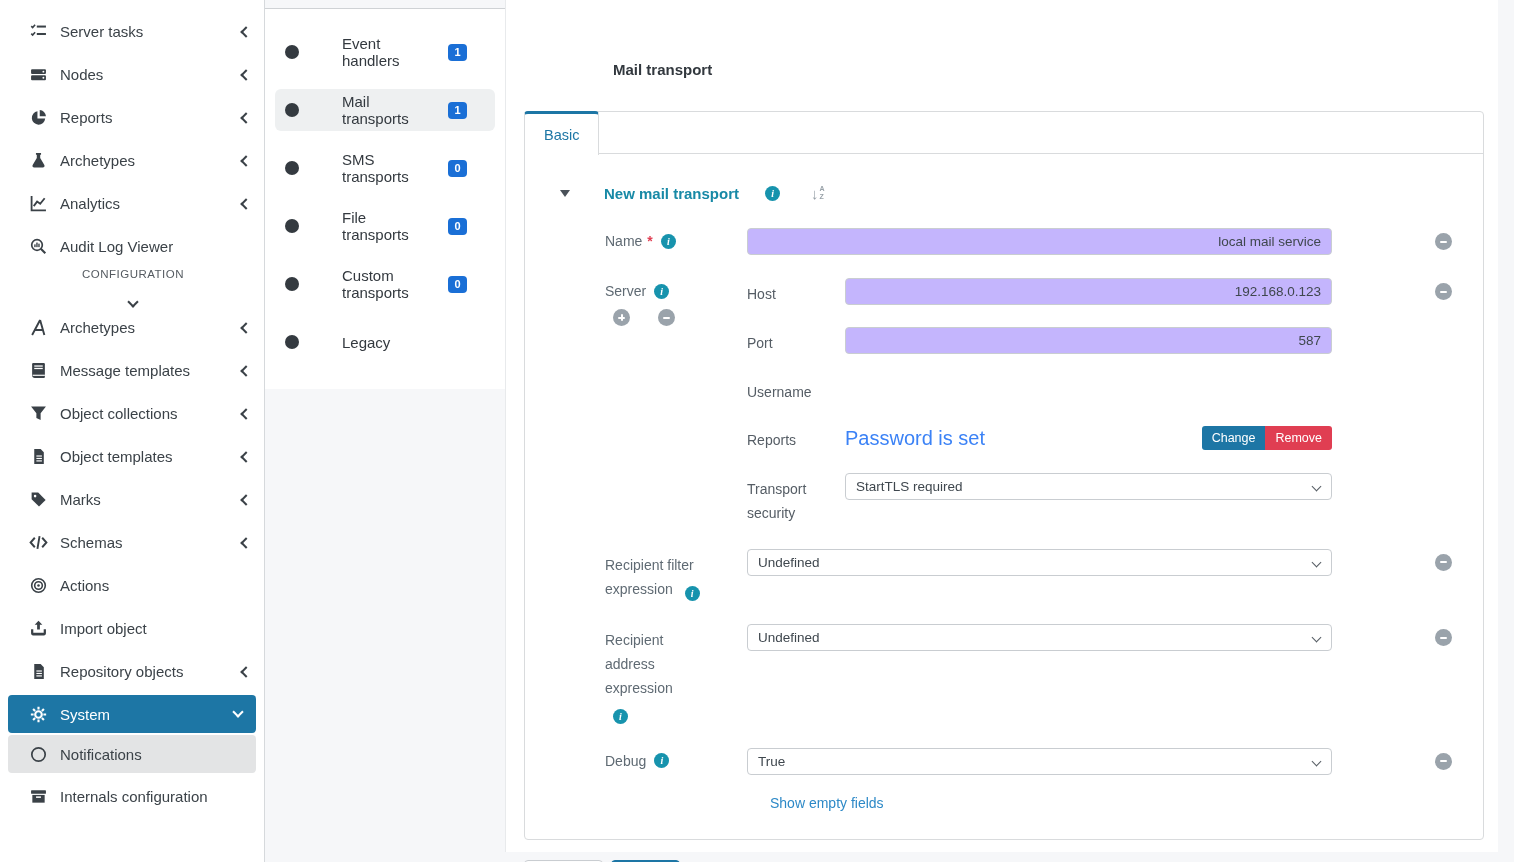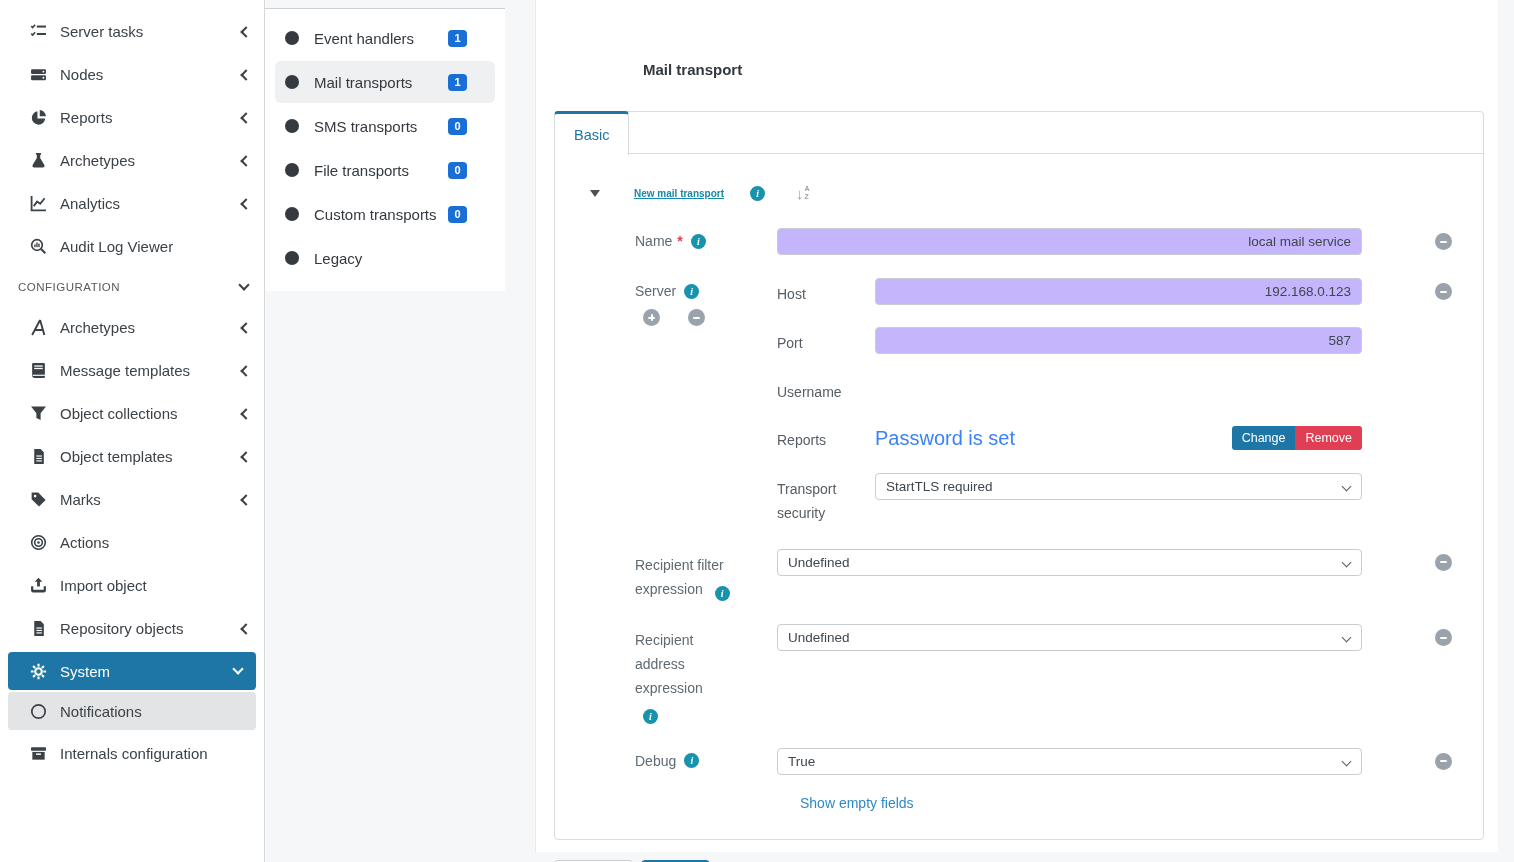--- a/index.html
+++ b/index.html
@@ -14,61 +14,61 @@
     display:flex; align-items:center; height:43px; padding:0 14px 0 28px;
     font-size:15px; color:#3b4248; cursor:pointer;
   }
   .side-item .ic { width:20px; display:flex; justify-content:center; align-items:center; }
   .side-item .lbl { margin-left:12px; flex:1; white-space:nowrap; }
   .chev { width:8px; height:8px; border-left:2px solid #3a4147; border-bottom:2px solid #3a4147; display:inline-block; }
   .chev-left  { transform:rotate(45deg); }
   .chev-down  { transform:rotate(-45deg); margin-top:-4px; }
   .section-head {
     display:flex; align-items:center; height:38px; padding:0 16px 0 18px;
-    font-size:11.5px; letter-spacing:.5px; color:#555b61;
+    font-size:11.5px; letter-spacing:.5px; color:#555b61;flex-direction:column;
   }
   .section-head .lbl { flex:1; }
   .side-item.active {
     background:#1d76a5; color:#fff; margin:2px 8px; border-radius:4px;
     height:38px; padding:0 14px 0 20px;
   }
   .side-item.active .chev { border-color:#fff; }
   .side-item.active-sub {
     background:#e3e4e5; margin:2px 8px; border-radius:4px; height:38px; padding:0 14px 0 20px;
   }
   svg.icn { display:block; }
   
   .middle { width:241px; min-width:241px; background:#f6f7f9; border-left:1px solid #d6d9dc; height:862px; }
   .list-block { background:#fff; border-top:1px solid #cfd2d5; margin-top:8px; padding:6px 0 10px 0; }
   .list-item {
-    display:flex; align-items:center; height:42px; margin:2px 10px; padding:0 10px;
-    border-radius:6px; font-size:15px; color:#33393f; cursor:pointer;
+    display:flex; align-items:center; height:42px; margin:16px 10px; padding:0 10px;
+    border-radius:6px; font-size:15px; color:#33393f; cursor:pointer;gap:28px;
   }
   .list-item.selected { background:#eef0f1; }
   .dot { width:14px; height:14px; border-radius:50%; background:#343a40; margin-right:15px; }
   .list-item .lbl { flex:1; }
   .badge {
     background:#1a6fd6; color:#fff; font-size:11px; font-weight:bold;
     border-radius:4px; padding:3px 6px; min-width:19px; text-align:center; margin-right:18px; line-height:1;
   }
   
-  .main { flex:1; background:#fff; height:852px; margin-right:16px; border-left:1px solid #e8eaec; position:relative;margin-left:30px; }
+  .main { flex:1; background:#fff; height:852px; margin-right:16px; border-left:1px solid #e8eaec; position:relative; }
   .main-title { margin:61px 0 0 107px; font-size:15px; font-weight:bold; color:#32383e; }
   .form-card { margin:33px 14px 0 18px; border:1px solid #d9dbdd; border-radius:4px; position:relative; background:#fff; }
   .tab-bar { height:42px; border-bottom:1px solid #d9dbdd; position:relative; }
   .tab {
     position:absolute; top:-1px; left:-1px; height:44px; background:#fff;
     border:1px solid #d9dbdd; border-top:3px solid #1d76a5; border-bottom:none;
     border-radius:4px 4px 0 0; padding:0 19px; display:flex; align-items:center;
     color:#1d76a5; font-size:14.5px; cursor:pointer;
   }
   .card-body { padding:27px 30px 27px 80px; }
   .form-head { display:flex; align-items:center; height:24px; }
   .caret-down { width:0; height:0; border-left:5.5px solid transparent; border-right:5.5px solid transparent; border-top:7px solid #4a5159; margin-left:-45px; cursor:pointer; }
-  .form-head .title { margin-left:34px; font-size:10px; font-weight:bold; color:#1789a6;text-decoration:underline; }
+  .form-head .title { margin-left:34px; font-size:15px; font-weight:bold; color:#1789a6; }
   .info-ic {
     width:15px; height:15px; border-radius:50%; background:#1793ad; color:#fff;
     font-size:10px; font-weight:bold; font-style:italic; font-family:"Liberation Serif", serif;
     display:inline-flex; align-items:center; justify-content:center; cursor:pointer; flex:none;
   }
   .form-head .info-ic { margin-left:26px; }
   .sort-ic { margin-left:31px; display:flex; align-items:center; color:#98a1a8; cursor:pointer; }
   .sort-ic .arrow { font-size:15px; line-height:1; }
   .sort-ic .az { display:flex; flex-direction:column; font-size:7px; font-weight:bold; line-height:1.1; margin-left:1px; }
   .frow { display:grid; grid-template-columns:142px 585px 1fr 18px; align-items:start; margin-top:23px; }
@@ -266,20 +266,31 @@
           <g fill="#3a4147">
             <path d="M1.5 1.5h6.2l7 7-6.2 6.2-7-7z"></path>
             <circle cx="4.8" cy="4.8" r="1.2" fill="#fff"></circle>
           </g>
         </svg>
       </span>
     <span class="lbl">Marks</span>
     <span class="chev chev-left"></span>
   </div>
 
+  <div class="side-item">
+    <span class="ic">
+        <svg class="icn" width="19" height="17" viewBox="0 0 18 16">
+          <g fill="none" stroke="#3a4147" stroke-width="1.8">
+            <path d="M5.5 3.5 1.5 8l4 4.5M12.5 3.5l4 4.5-4 4.5M10 2 8 14"></path>
+          </g>
+        </svg>
+      </span>
+    <span class="lbl">Schemas</span>
+    <span class="chev chev-left"></span>
+  </div>
 
   <div class="side-item">
     <span class="ic">
         <svg class="icn" width="17" height="17" viewBox="0 0 16 16">
           <g fill="#3a4147">
             <circle cx="8" cy="8" r="6.4" fill="none" stroke="#3a4147" stroke-width="1.5"></circle>
             <circle cx="8" cy="8" r="3.6" fill="none" stroke="#3a4147" stroke-width="1.5"></circle>
             <circle cx="8" cy="8" r="1.2"></circle>
           </g>
         </svg>

